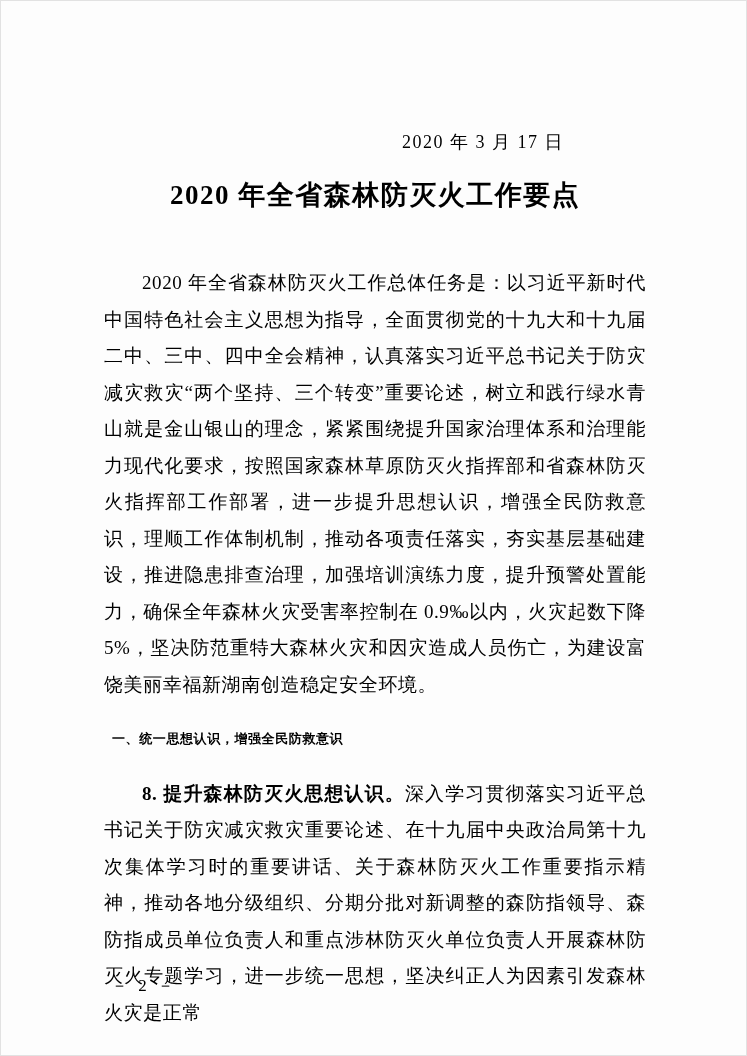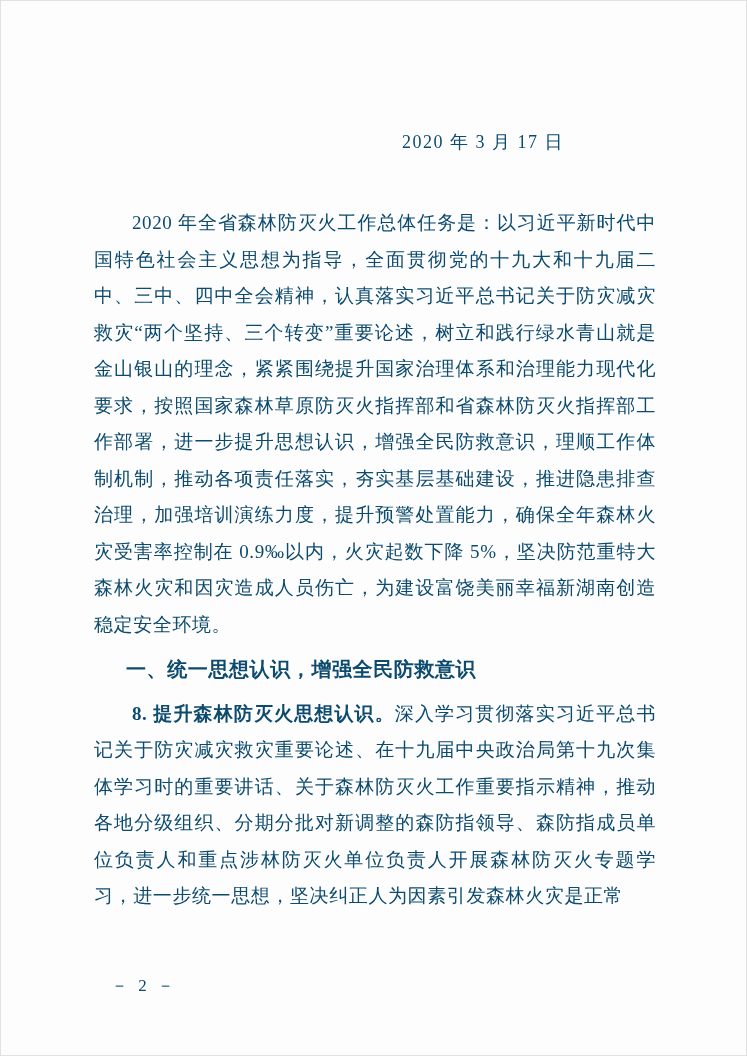--- a/index.html
+++ b/index.html
@@ -9,21 +9,21 @@
   }
   .page {
     position: relative;
     width: 747px;
     height: 1056px;
     box-sizing: border-box;
     background: #fdfdfd;
     border: 1px solid #e2e2e2;
     padding: 128px 82px 0 85px;
     font-family: "Liberation Serif", "DejaVu Serif", serif;
-    color: #0c4a6e;
+    color: #000000;
     overflow: hidden;
   }
   .doc-date {
     text-align: right;
     padding-right: 100px;
     font-size: 18px;
     letter-spacing: 1.5px;
     line-height: 26px;
   }
   .doc-title {
@@ -36,26 +36,26 @@
     font-family: "Liberation Serif", "DejaVu Serif", serif;
   }
   .doc-body {
     margin-top: 50px;
     font-size: 19px;
     line-height: 36.5px;
     text-align: justify;
     letter-spacing: 0.6px;
   }
   .para {
-    margin: 8px;
+    margin: 18px;
     text-indent: 2em;
   }
   .section-heading {
     margin: 0;
-    font-size: 20px;
+    font-size: 13px;
     line-height: 36.5px;
     font-weight: bold;
     text-indent: 2em;
     letter-spacing: 0.6px;
     font-family: "Liberation Sans", "DejaVu Sans", sans-serif;
     text-align: left;
   }
   .item-lead {
     font-weight: bold;
   }
@@ -67,20 +67,21 @@
     letter-spacing: 3px;
   }
 </style>
 </head>
 <body>
 
 <div class="page">
 
   <div class="doc-date">2020 年 3 月 17 日</div>
 
+  <h1 class="doc-title">2020 年全省森林防灭火工作要点</h1>
 
   <div class="doc-body">
 
     <p class="para">2020 年全省森林防灭火工作总体任务是：以习近平新时代中国特色社会主义思想为指导，全面贯彻党的十九大和十九届二中、三中、四中全会精神，认真落实习近平总书记关于防灾减灾救灾“两个坚持、三个转变”重要论述，树立和践行绿水青山就是金山银山的理念，紧紧围绕提升国家治理体系和治理能力现代化要求，按照国家森林草原防灭火指挥部和省森林防灭火指挥部工作部署，进一步提升思想认识，增强全民防救意识，理顺工作体制机制，推动各项责任落实，夯实基层基础建设，推进隐患排查治理，加强培训演练力度，提升预警处置能力，确保全年森林火灾受害率控制在 0.9‰以内，火灾起数下降 5%，坚决防范重特大森林火灾和因灾造成人员伤亡，为建设富饶美丽幸福新湖南创造稳定安全环境。</p>
 
     <h2 class="section-heading">一、统一思想认识，增强全民防救意识</h2>
 
     <p class="para"><span class="item-lead">8. 提升森林防灭火思想认识。</span><span>深入学习贯彻落实习近平总书记关于防灾减灾救灾重要论述、在十九届中央政治局第十九次集体学习时的重要讲话、关于森林防灭火工作重要指示精神，推动各地分级组织、分期分批对新调整的森防指领导、森防指成员单位负责人和重点涉林防灭火单位负责人开展森林防灭火专题学习，进一步统一思想，坚决纠正人为因素引发森林火灾是正常</span></p>
 
   </div>

